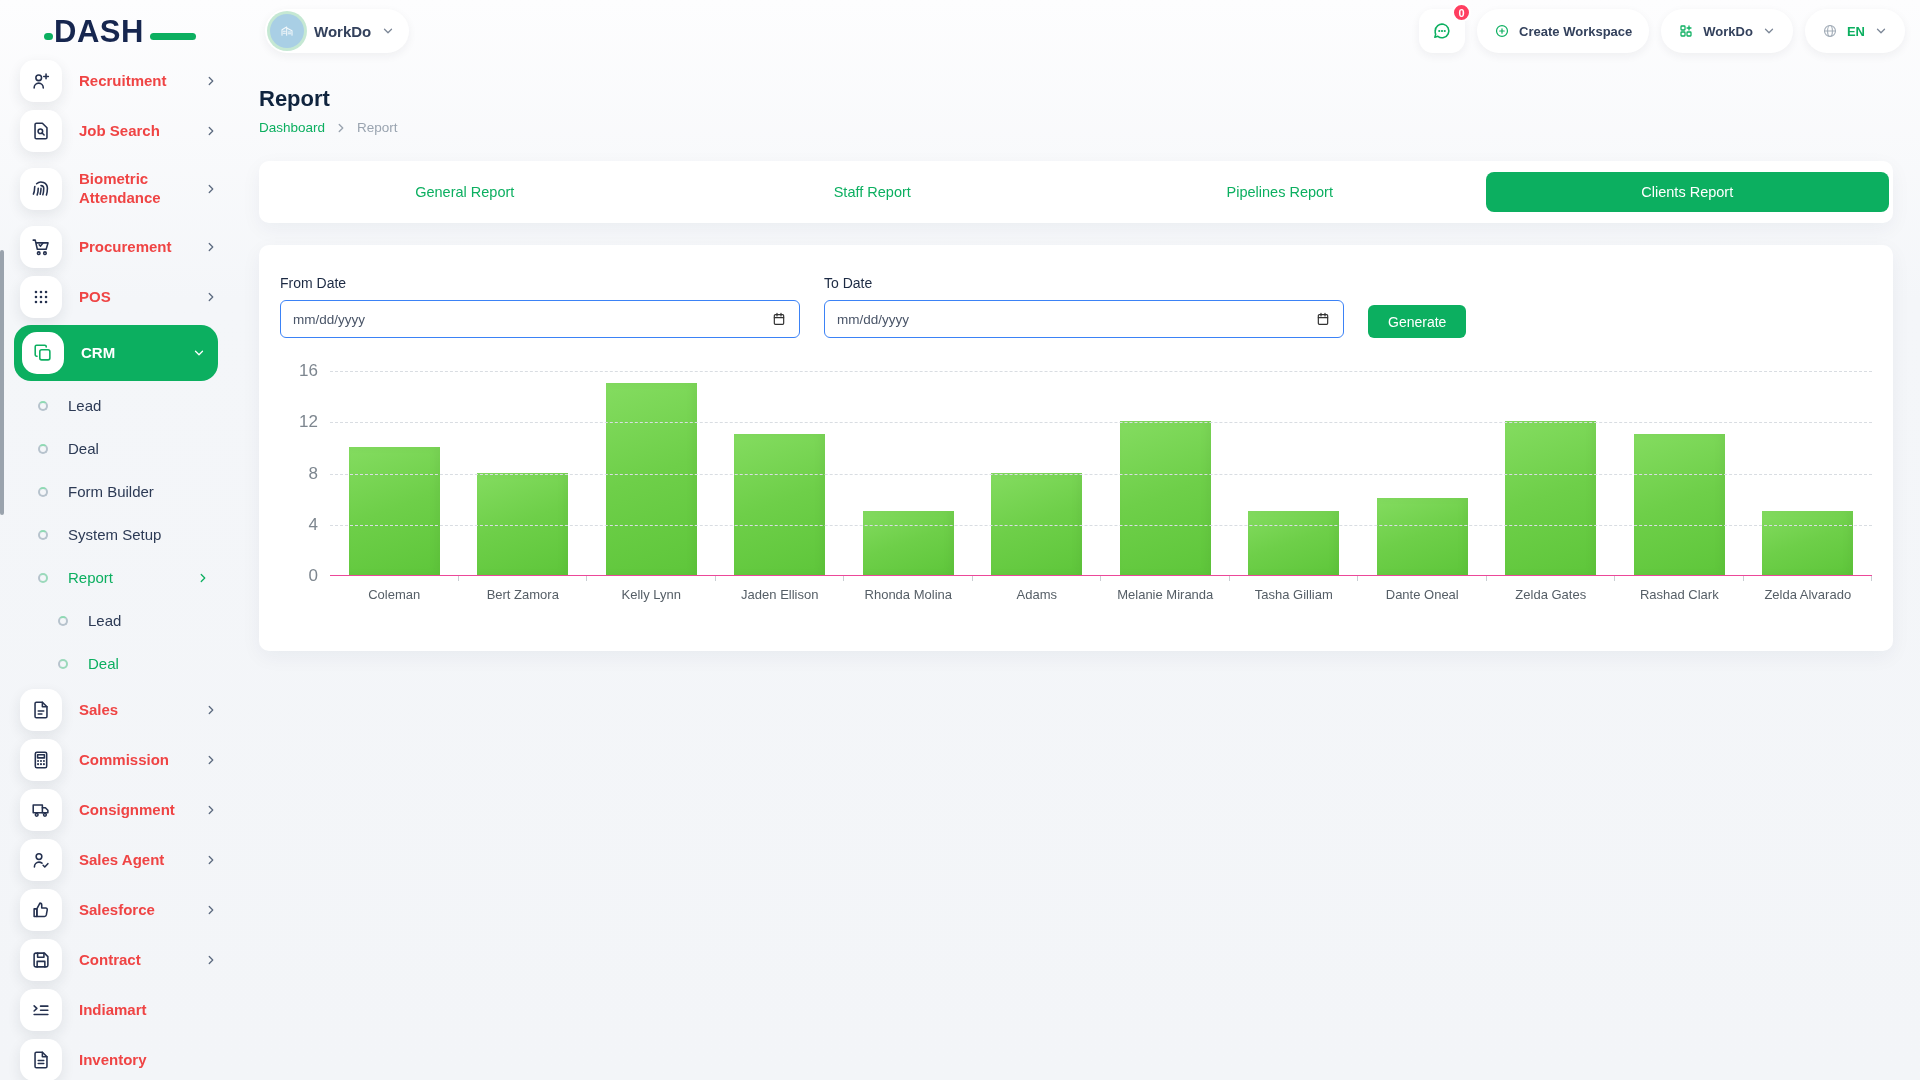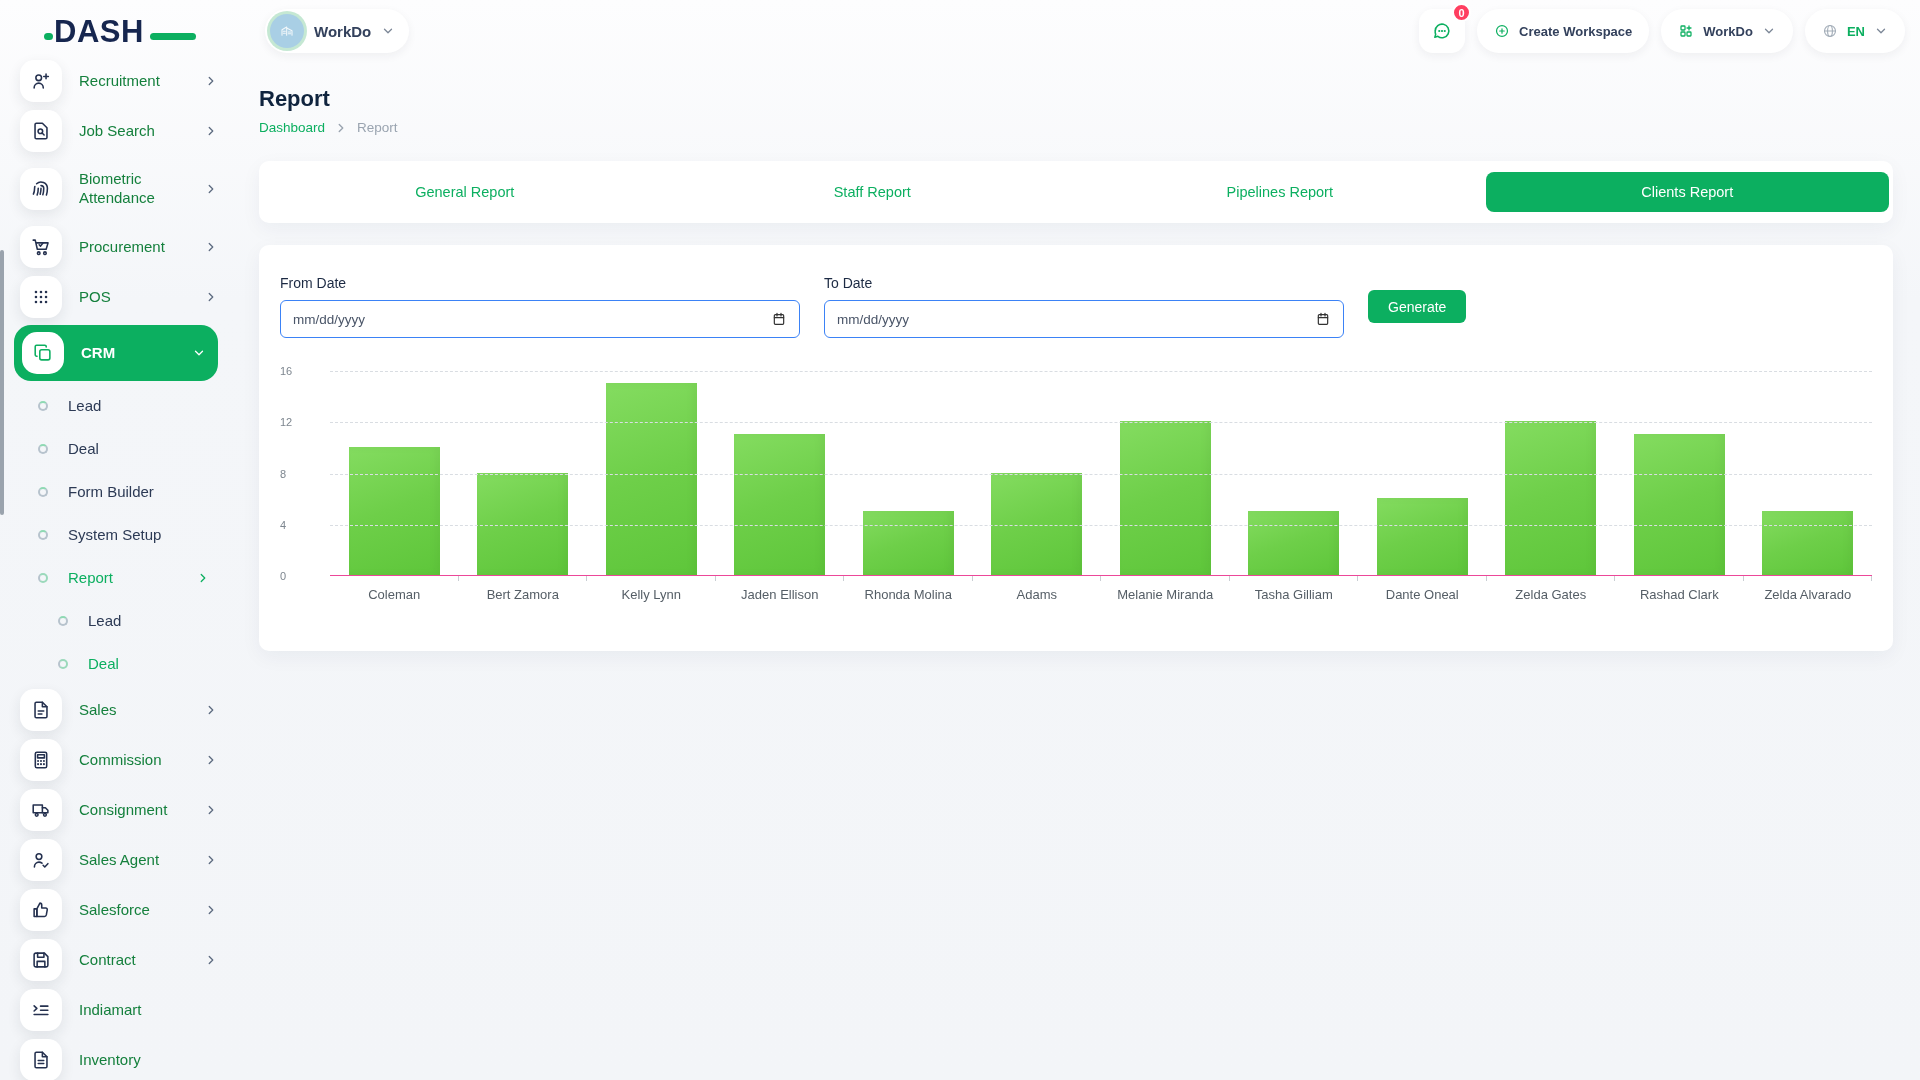--- a/index.html
+++ b/index.html
@@ -14,21 +14,21 @@
   
   .sidebar { position:absolute; left:0; top:0; bottom:0; width:232px; }
   .logo { position:absolute; left:54px; top:14px; width:130px; height:40px; }
   .logo-text { font-size:31px; font-weight:900; letter-spacing:.5px; color:#16264f; font-style:normal; }
   .logo-bar { position:absolute; right:-12px; top:19px; width:46px; height:7px; border-radius:4px; background:var(--accent); }
   .logo-dot { position:absolute; left:-10px; top:19px; width:9px; height:7px; border-radius:4px; background:var(--accent); }
   .nav { position:absolute; top:56px; left:0; right:0; }
   .nav-item { display:flex; align-items:center; gap:17px; height:50px; padding:0 14px 0 20px; cursor:pointer; }
   .nav-item .tile { flex:0 0 42px; width:42px; height:42px; background:#fff; border-radius:14px;
     box-shadow:0 5px 14px rgba(30,41,59,.09); display:flex; align-items:center; justify-content:center; color:#25314f; }
-  .nav-item .lbl { flex:1; font-size:15px; font-weight:400; color:#15803d; line-height:1.25; }
+  .nav-item .lbl { flex:1; font-size:15px; font-weight:700; color:#ef4444; line-height:1.25; }
   .nav-item .chev { color:#5d6b80; display:flex; }
   .nav-item.tall { height:66px; }
   .nav-item.active-pill { background:var(--accent); border-radius:17px; margin:3px 14px; padding:0 12px 0 8px; height:56px; }
   .nav-item.active-pill .tile { box-shadow:none; color:var(--accent); border-radius:15px; }
   .nav-item.active-pill .lbl { color:#fff; font-weight:700; }
   .nav-item.active-pill .chev { color:#fff; }
   .sub-item { display:flex; align-items:center; gap:20px; height:43px; padding-left:38px; cursor:pointer; }
   .sub-item .bullet { width:10px; height:10px; border-radius:50%; border:2px solid #b7c3cd; border-top-color:#8fd9b4; flex:0 0 10px; }
   .sub-item .lbl { font-size:15px; color:#2c3a55; flex:1; }
   .sub-item.active .lbl { color:var(--accent); }
@@ -68,36 +68,36 @@
   .breadcrumb .cur { color:#9aa4b0; }
 
   .tabs-card { margin-top:26px; background:#fff; border-radius:10px; box-shadow:0 6px 20px rgba(24,40,70,.05);
     height:62px; display:flex; align-items:stretch; padding:11px 2px; }
   .tab { flex:1; display:flex; align-items:center; justify-content:center; font-size:14.5px; color:var(--accent);
     border-radius:8px; margin:0 2px; cursor:pointer; font-weight:500; }
   .tab.active { background:var(--accent); color:#fff; }
 
   .panel-card { margin-top:22px; background:#fff; border-radius:10px; box-shadow:0 6px 20px rgba(24,40,70,.05);
     padding:30px 21px 40px 21px; height:406px; position:relative; }
-  .filter-row { display:flex; align-items:center; gap:24px; }
+  .filter-row { display:flex; align-items:flex-end; gap:24px; }
   .field { width:520px; }
   .field .flabel { font-size:14px; color:#1c2a43; margin-bottom:9px; }
   .date-input { height:38px; border:1px solid #3b82f6; border-radius:6px; display:flex; align-items:center;
     padding:0 12px; justify-content:space-between; cursor:text; background:#fff; }
   .date-input .ph { font-size:13.5px; color:#4a5568; }
   .date-input .cal { color:#333; display:flex; }
   .btn-generate { height:33px; padding:0 20px; background:var(--accent); color:#fff; border:none; border-radius:6px;
     font-size:14px; font-family:"Liberation Sans",sans-serif; cursor:pointer; margin-left:0; }
 
   
   .chart { position:relative; margin-top:27px; height:250px; }
   .plot { position:absolute; left:50px; right:0; top:6px; height:205px; border-bottom:1px solid #ec4899; }
   .gridline { position:absolute; left:0; right:0; border-top:1px dashed #d9dde2; }
-  .ytick { position:absolute; left:0; width:38px; transform:translateY(-50%);
-    font-size:11px; color:#7d868f; }
+  .ytick { position:absolute; left:0; width:38px; text-align:right; transform:translateY(-50%);
+    font-size:17px; color:#7d868f; }
   .slots { position:absolute; left:0; right:0; top:0; bottom:0; display:flex; }
   .slot { flex:1; position:relative; display:flex; align-items:flex-end; justify-content:center; }
   .slot::after { content:""; position:absolute; right:0; bottom:-6px; height:5px; border-right:1px solid #c9ced3; }
   .bar { width:71%; background:linear-gradient(160deg,var(--bar1) 0%,var(--bar2) 48%,var(--bar3) 100%);
     box-shadow:inset -4px 0 8px rgba(0,0,0,.04); }
   .cat-label { position:absolute; top:100%; margin-top:12px; width:140%; left:-20%; text-align:center;
     font-size:13px; color:#555e66; }
 </style>
 </head>
 <body>

